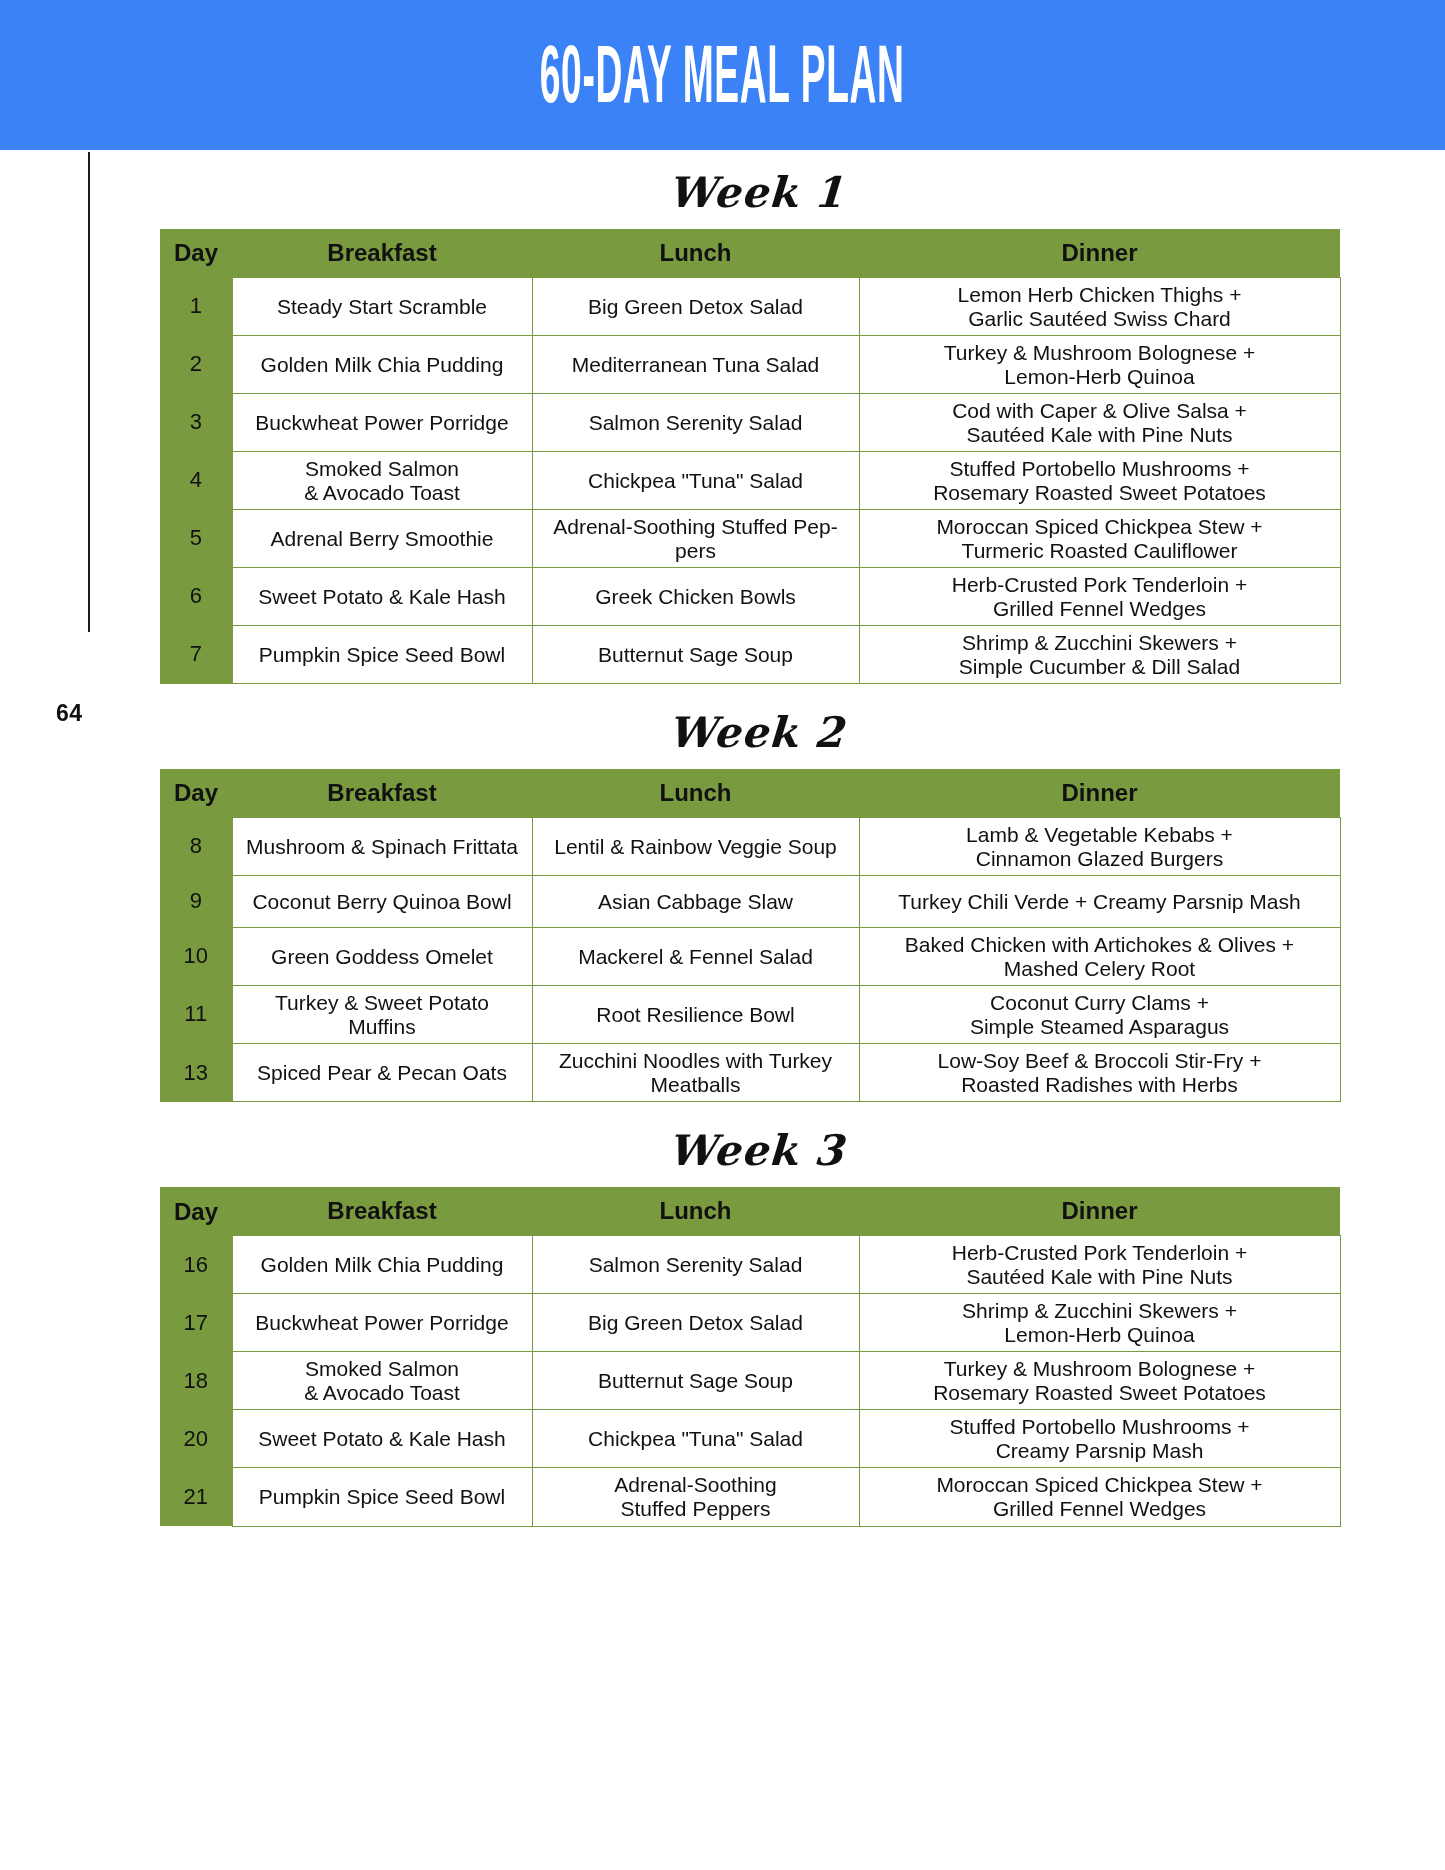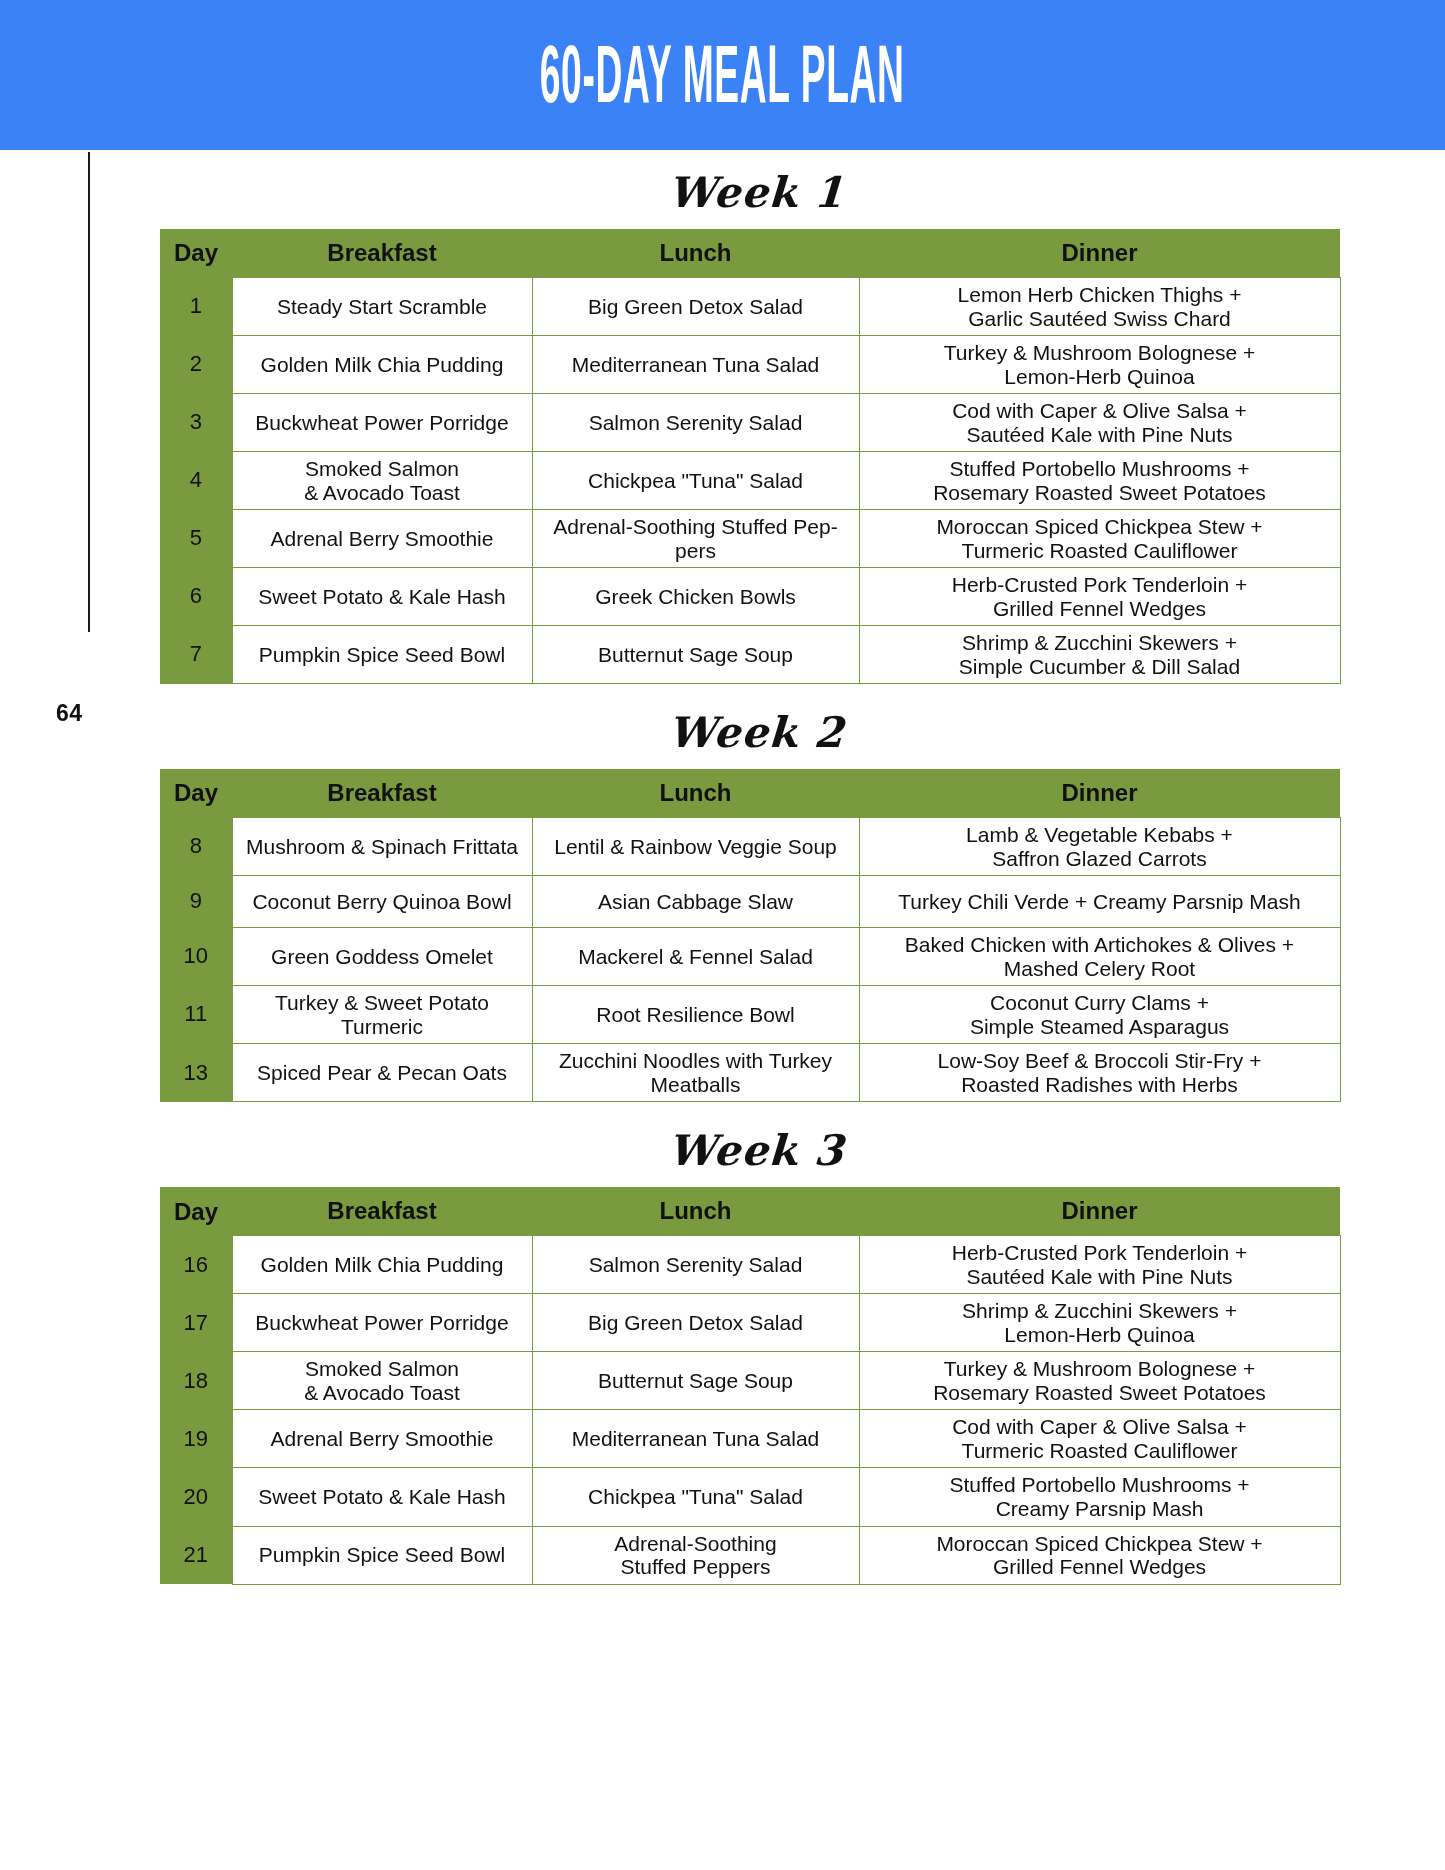--- a/index.html
+++ b/index.html
@@ -302,21 +302,21 @@
                 <span class="cell-line">8</span>
               </td>
               <td>
                 <span class="cell-line">Mushroom &amp; Spinach Frittata</span>
               </td>
               <td>
                 <span class="cell-line">Lentil &amp; Rainbow Veggie Soup</span>
               </td>
               <td>
                 <span class="cell-line">Lamb &amp; Vegetable Kebabs +</span>
-                <span class="cell-line">Saffron Glazed Carrots</span>
+                <span class="cell-line">Cinnamon Glazed Burgers</span>
               </td>
             </tr>
             <tr>
               <td class="day-cell">
                 <span class="cell-line">9</span>
               </td>
               <td>
                 <span class="cell-line">Coconut Berry Quinoa Bowl</span>
               </td>
               <td>
@@ -340,21 +340,21 @@
                 <span class="cell-line">Baked Chicken with Artichokes &amp; Olives +</span>
                 <span class="cell-line">Mashed Celery Root</span>
               </td>
             </tr>
             <tr>
               <td class="day-cell">
                 <span class="cell-line">11</span>
               </td>
               <td>
                 <span class="cell-line">Turkey &amp; Sweet Potato</span>
-                <span class="cell-line">Turmeric</span>
+                <span class="cell-line">Muffins</span>
               </td>
               <td>
                 <span class="cell-line">Root Resilience Bowl</span>
               </td>
               <td>
                 <span class="cell-line">Coconut Curry Clams +</span>
                 <span class="cell-line">Simple Steamed Asparagus</span>
               </td>
             </tr>
             <tr>
@@ -435,35 +435,20 @@
               <td>
                 <span class="cell-line">Butternut Sage Soup</span>
               </td>
               <td>
                 <span class="cell-line">Turkey &amp; Mushroom Bolognese +</span>
                 <span class="cell-line">Rosemary Roasted Sweet Potatoes</span>
               </td>
             </tr>
             <tr>
               <td class="day-cell">
-                <span class="cell-line">19</span>
-              </td>
-              <td>
-                <span class="cell-line">Adrenal Berry Smoothie</span>
-              </td>
-              <td>
-                <span class="cell-line">Mediterranean Tuna Salad</span>
-              </td>
-              <td>
-                <span class="cell-line">Cod with Caper &amp; Olive Salsa +</span>
-                <span class="cell-line">Turmeric Roasted Cauliflower</span>
-              </td>
-            </tr>
-            <tr>
-              <td class="day-cell">
                 <span class="cell-line">20</span>
               </td>
               <td>
                 <span class="cell-line">Sweet Potato &amp; Kale Hash</span>
               </td>
               <td>
                 <span class="cell-line">Chickpea "Tuna" Salad</span>
               </td>
               <td>
                 <span class="cell-line">Stuffed Portobello Mushrooms +</span>

